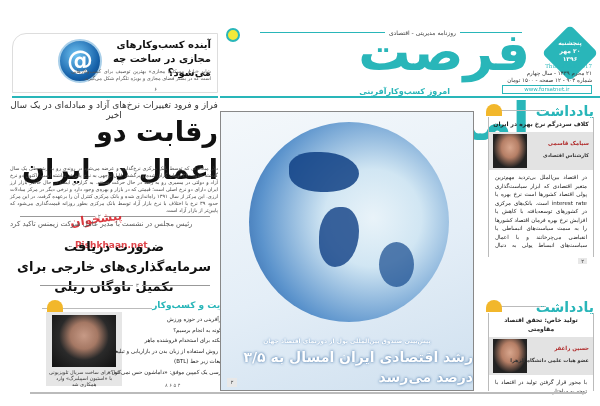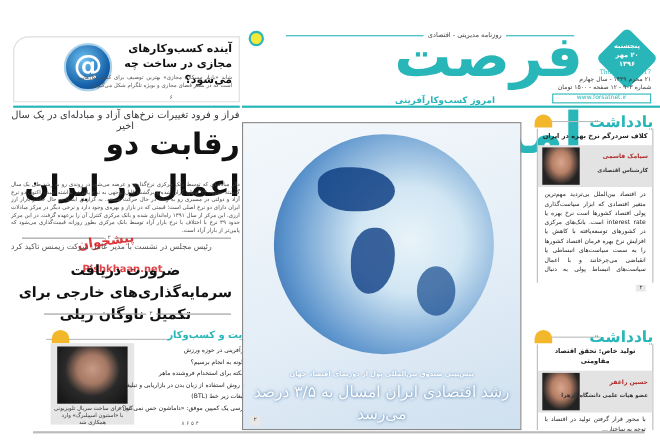--- a/index.html
+++ b/index.html
@@ -55,21 +55,21 @@
   .mgmt-list li::before { content: "\25CF"; color: #29b6b9; margin-left: 3px; font-size: 6px; }
   .mgmt-pages { position: absolute; left: 120px; top: 82px; font-size: 5px; color: #666; background:#fff; padding: 0 3px; }
 
   
   .center-photo { position: absolute; left: 220px; top: 111px; width: 254px; height: 280px; border: 1px solid #888; overflow: hidden; background: linear-gradient(160deg, #f4f8fb 0%, #e4eef7 55%, #cfe0ef 100%); }
   .globe { position: absolute; left: 28px; top: 10px; width: 200px; height: 200px; border-radius: 50%; background: radial-gradient(circle at 62% 48%, #e9f3f9 0%, #d1e6f3 30%, #5b93cc 70%, #1c4f96 100%); }
   .land1 { position: absolute; left: 40px; top: 30px; width: 70px; height: 40px; background: #0f3f84; border-radius: 40% 60% 50% 50%; opacity: .85; }
   .land2 { position: absolute; left: 70px; top: 85px; width: 40px; height: 60px; background: #0f3f84; border-radius: 50% 40% 60% 40%; opacity: .8; }
   .land3 { position: absolute; left: 130px; top: 120px; width: 35px; height: 45px; background: #14498d; border-radius: 50%; opacity: .7; }
   .photo-kicker { position: absolute; left: 0; right: 0; top: 225px; text-align: center; font-size: 6px; color: #fff; font-weight: bold; text-shadow: 0 0 2px #4a7fb5; }
-  .photo-title { position: absolute; left: 0; right: 0; top: 235px; text-align: center; font-size: 14px; font-weight: normal; color: #fff; line-height: 20px; text-shadow: 0 0 3px #2a5f99; }
+  .photo-title { position: absolute; left: 0; right: 0; top: 235px; text-align: right; font-size: 14px; font-weight: bold; color: #fff; line-height: 20px; text-shadow: 0 0 3px #2a5f99; }
   .photo-page { position: absolute; left: 6px; top: 266px; width: 10px; height: 9px; background: #e8e8e8; font-size: 5px; text-align: center; line-height: 9px; color: #333; }
 
   
   .right-col { position: absolute; left: 478px; top: 103px; width: 116px; height: 288px; }
   .note-header { position: absolute; right: 0; font-size: 14px; color: #29b6b9; font-weight: bold; margin-left: 33px; }
   .note-header-line { position: absolute; left: 20px; right: 48px; border-top: 1px solid #bbb; }
   .note-icon { position: absolute; left: 8px; width: 16px; height: 12px; background: #f2b72b; border-radius: 8px 8px 0 0; }
   .note-box { position: absolute; left: 10px; right: 0; border-left: 1px solid #bbb; border-right: 1px solid #bbb; }
   .note-title { font-size: 6px; font-weight: bold; text-align: center; line-height: 9px; color: #222; padding: 2px 4px; }
   .note-author-row { position: relative; height: 38px; background: #e3e3e3; margin-top: 2px; }

